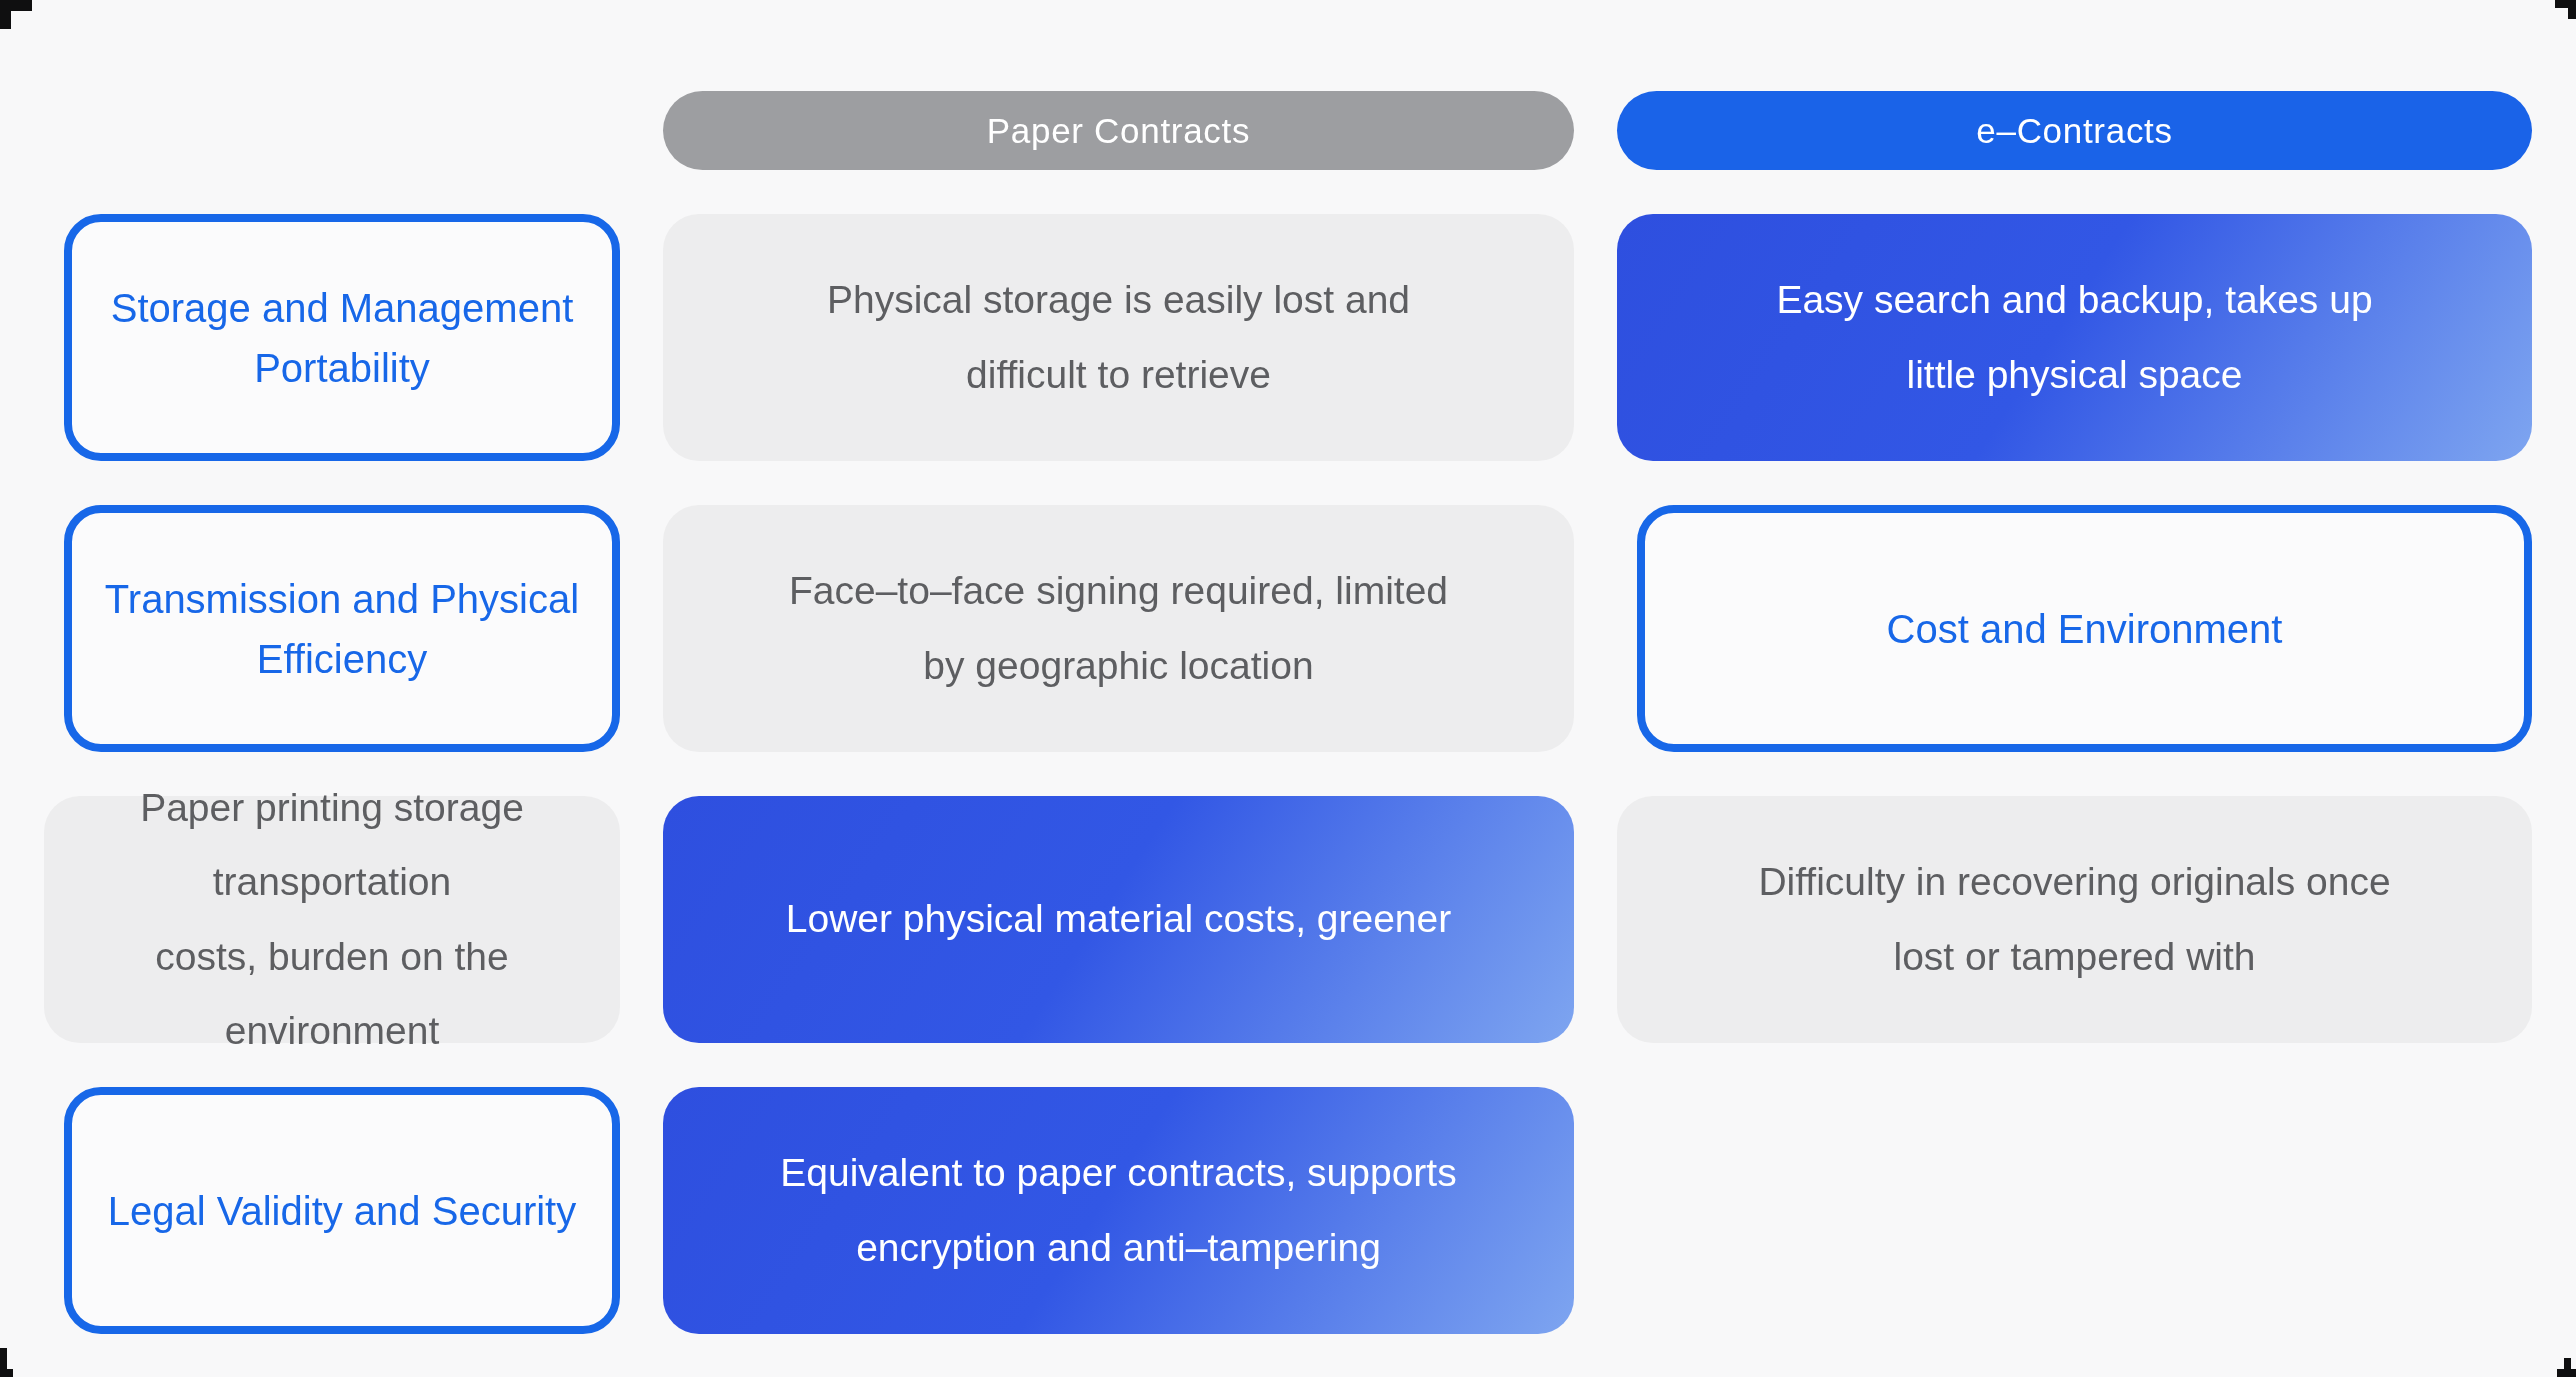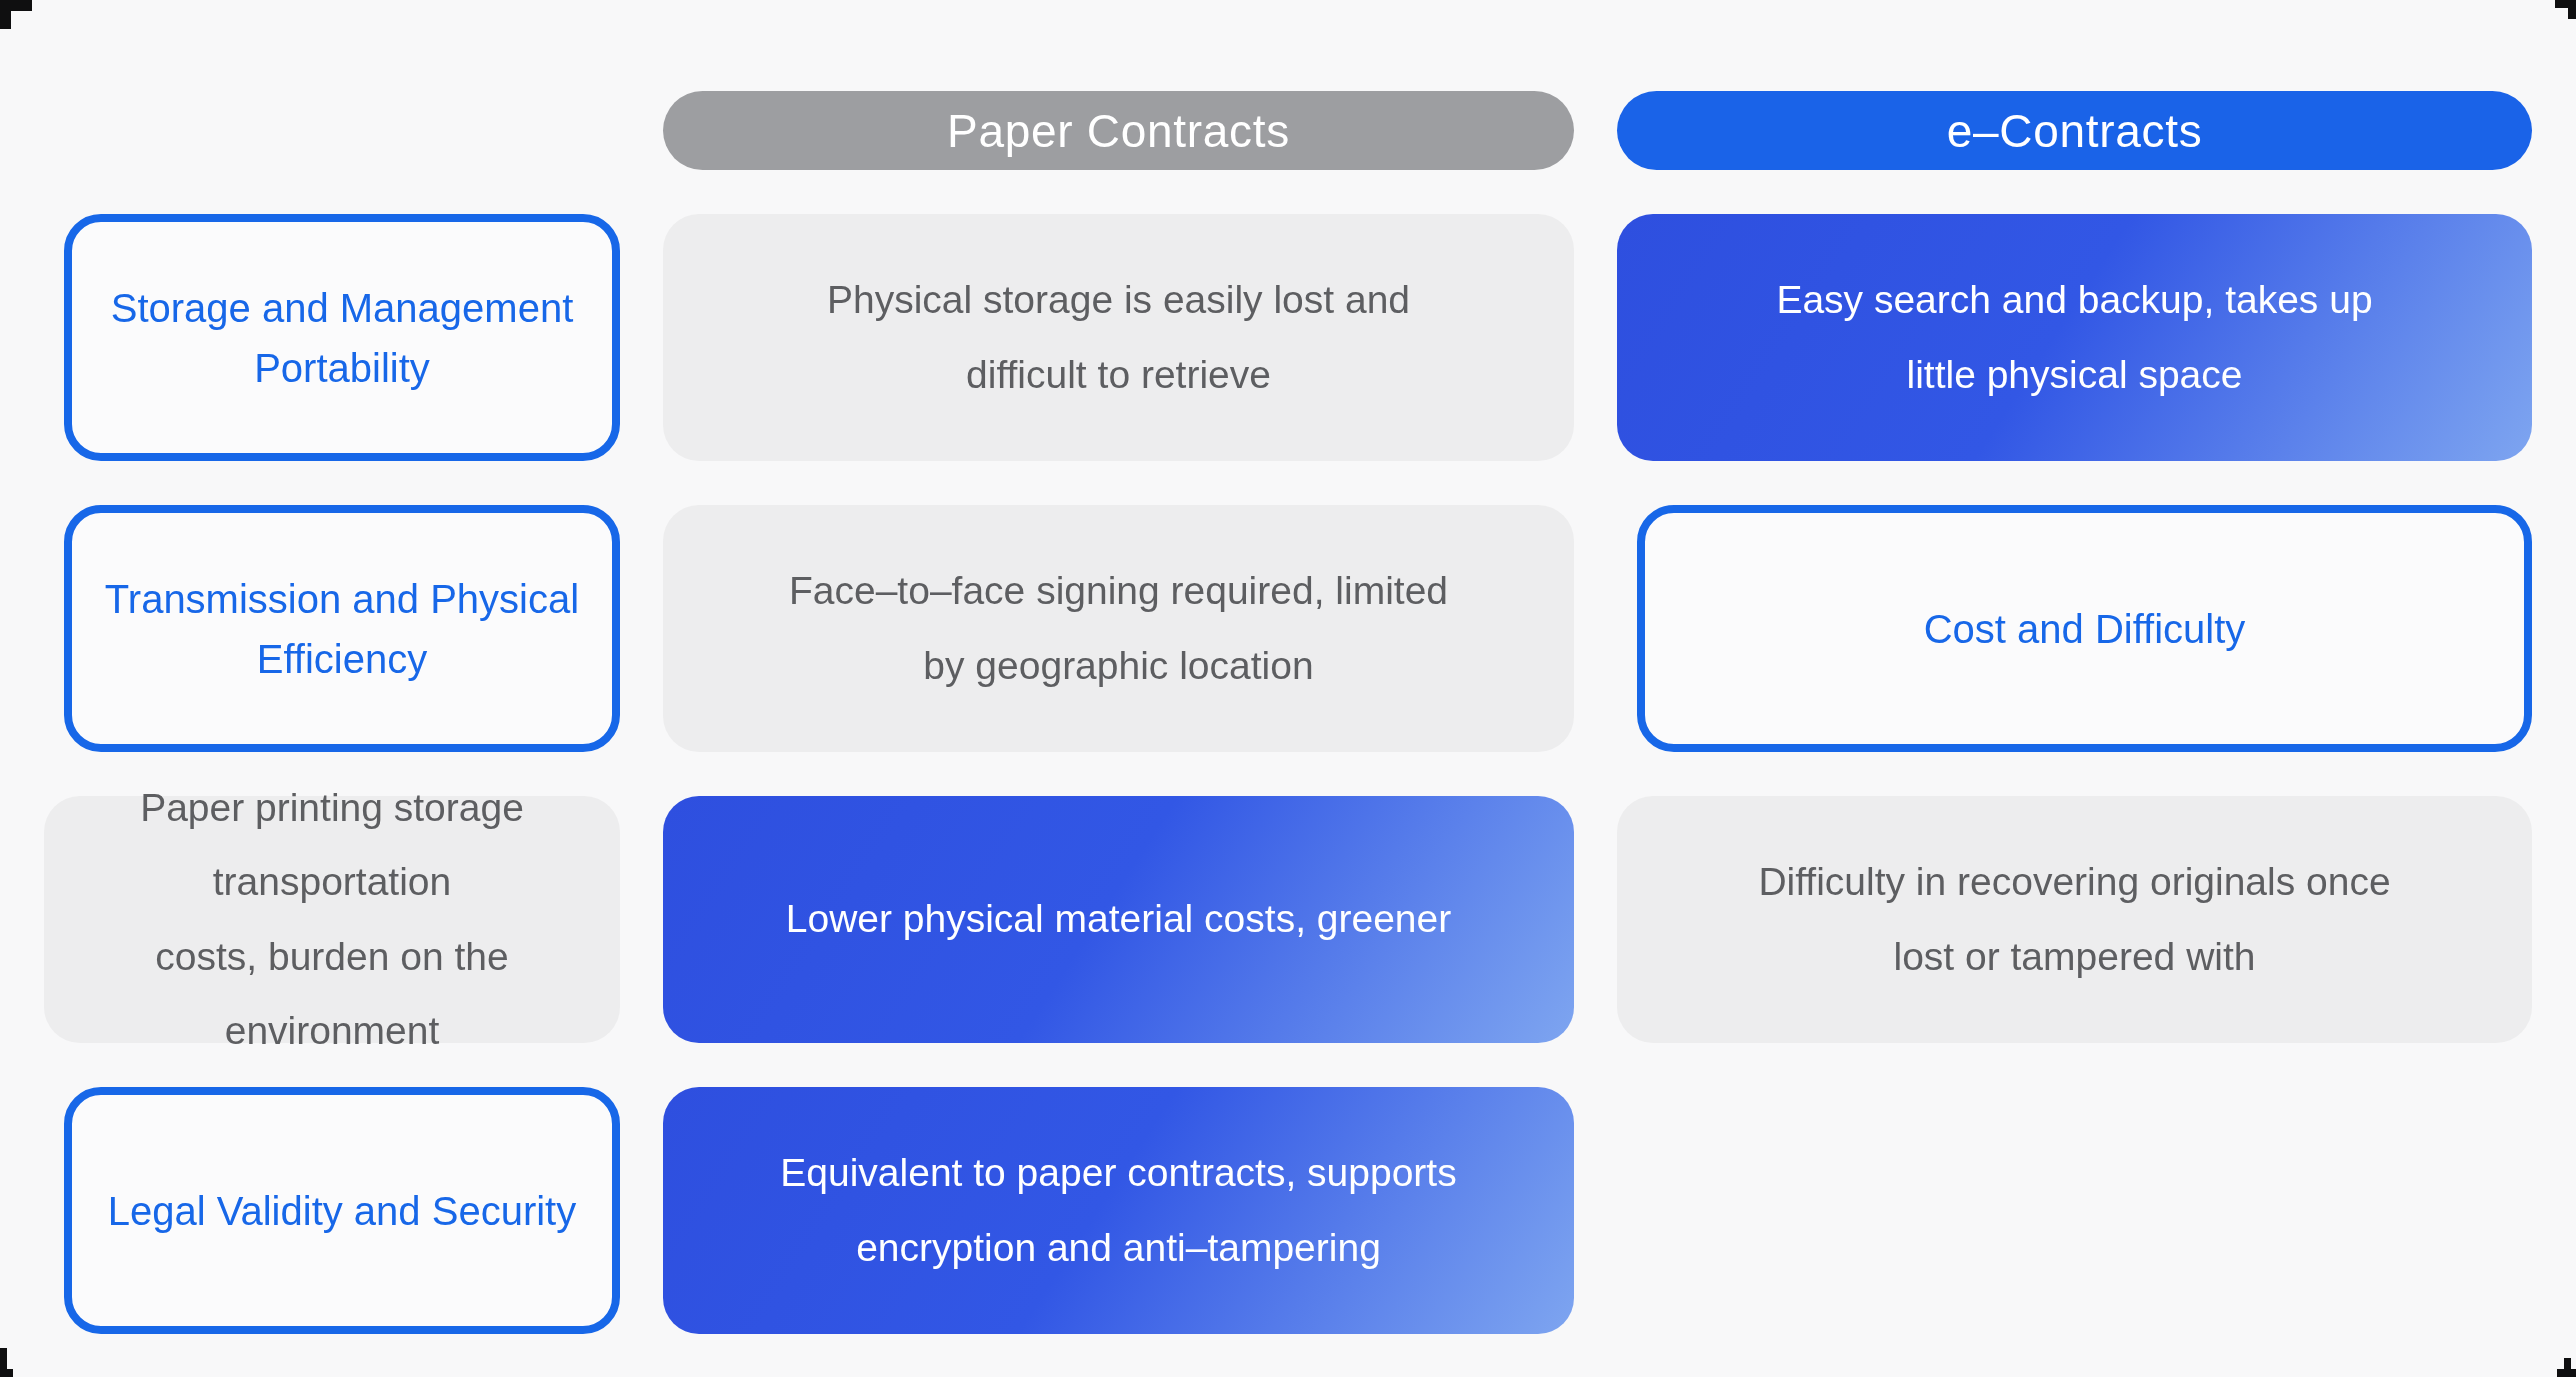--- a/index.html
+++ b/index.html
@@ -34,21 +34,21 @@
     column-gap:43px;row-gap:44px;
   }
   .cell{
     display:flex;align-items:center;justify-content:center;
     text-align:center;
     box-sizing:border-box;
   }
   .pill{
     border-radius:43px;
     color:var(--header-text);
-    font-size:46px;
+    font-size:35px;
     letter-spacing:0.7px;
     margin-top:48px;
   }
   .pill-paper{background:var(--paper-header-bg);}
   .pill-e{background:var(--econtract-header-bg);text-align:center;}
   .cat-card{
     background:var(--category-card-bg);
     border:8.3px solid var(--category-accent);
     border-radius:37px;
     color:var(--category-accent);
@@ -129,21 +129,21 @@
     <div class="cell cat-card">
       <span>Transmission and Physical
 Efficiency</span>
     </div>
     <div class="cell paper-card">
       <span>Face–to–face signing required, limited
 by geographic location</span>
     </div>
 
     <div class="cell cat-card">
-      <span>Cost and Difficulty</span>
+      <span>Cost and Environment</span>
     </div>
     <div class="cell paper-card">
       <span>Paper printing storage transportation
 costs, burden on the environment</span>
     </div>
     <div class="cell e-card">
       <span>Lower physical material costs, greener</span>
     </div>
 
     <div class="cell paper-card">

